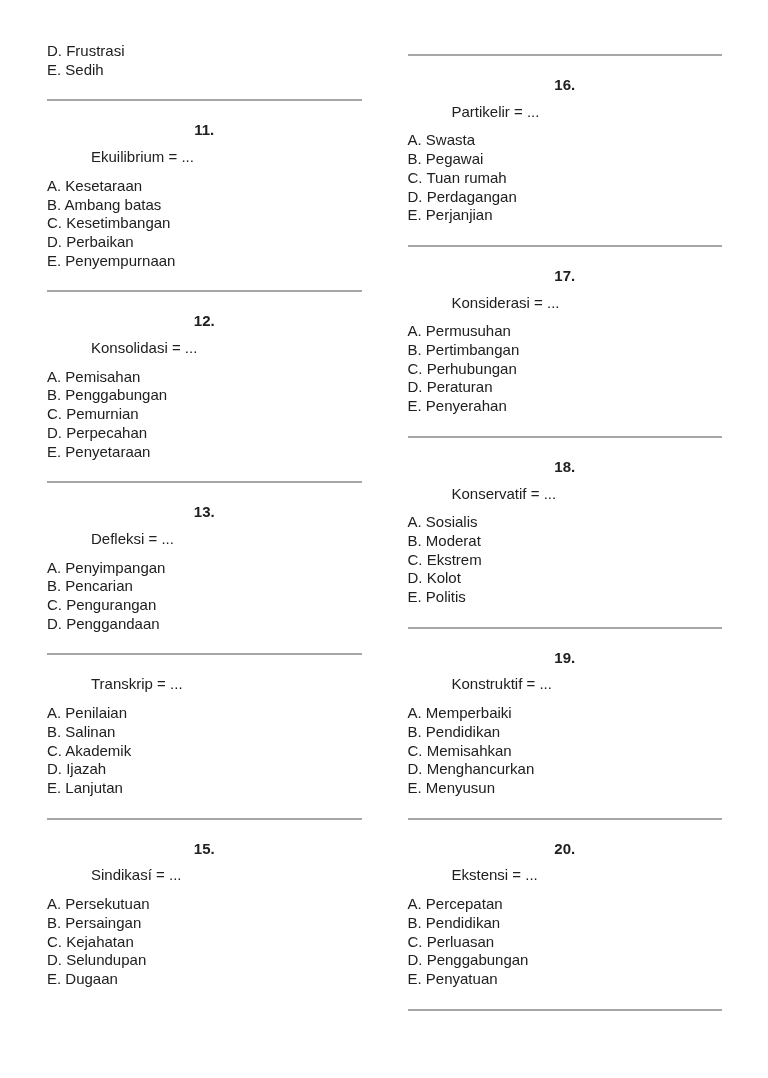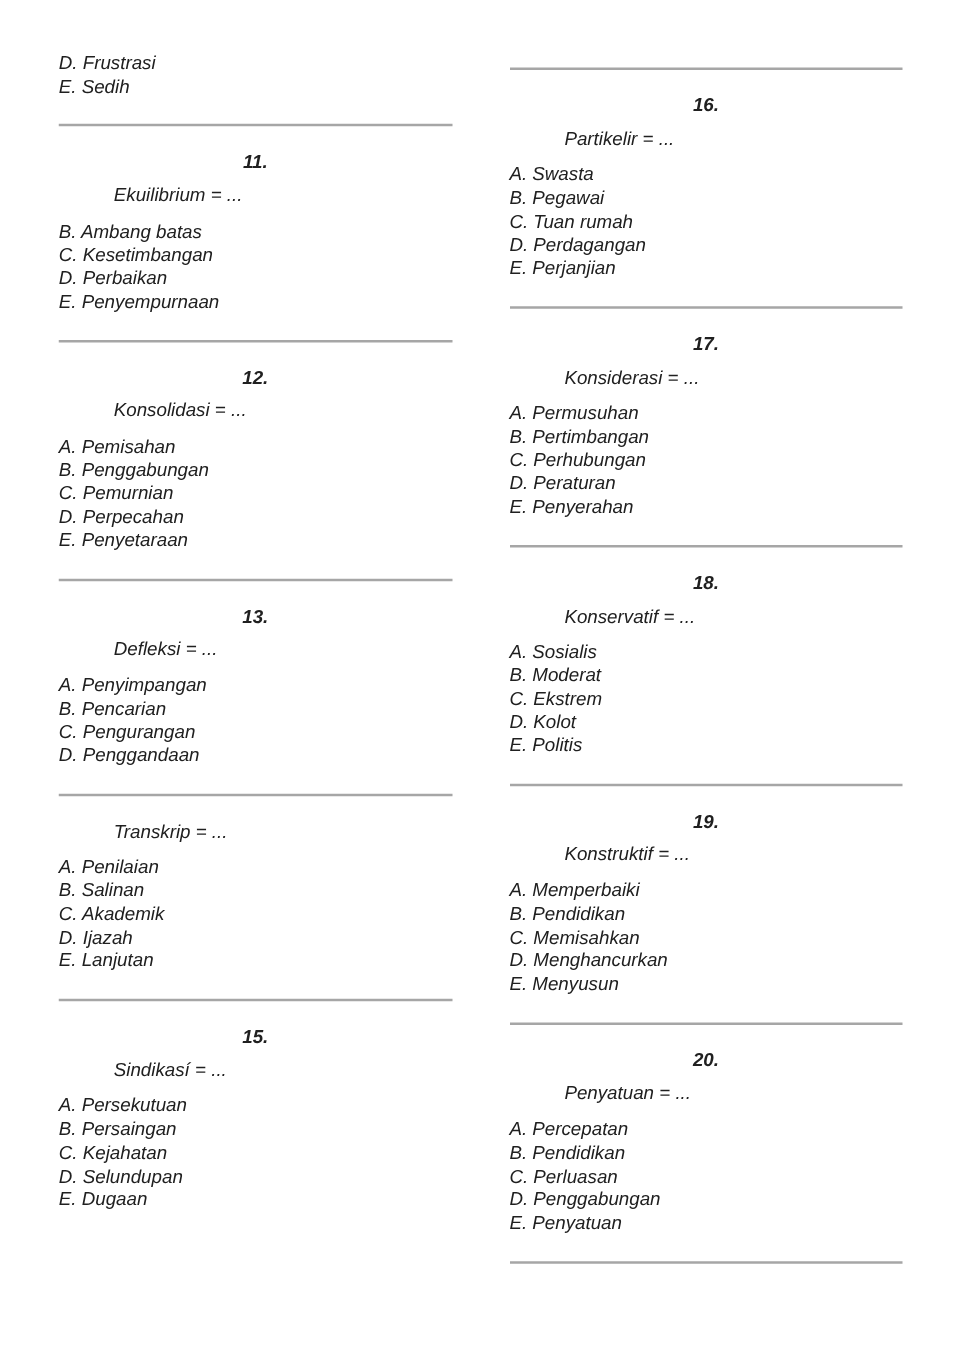--- a/index.html
+++ b/index.html
@@ -18,21 +18,20 @@
     box-sizing: border-box;
     width: 768px;
     height: 1078px;
     padding: 42px 46px 0 47px;
     display: flex;
     gap: 46px;
   }
   .col {
     flex: 1 1 0;
     min-width: 0;
-    font-style: italic;
   }
   .divider {
     border: none;
     border-top: 2px solid #a6a6a6;
     margin: 20px 0;
     height: 0;
   }
   .divider.first-right {
     margin-top: 12px;
   }
@@ -55,20 +54,21 @@
   <div class="col">
 
     <div class="opt">D. Frustrasi</div>
     <div class="opt">E. Sedih</div>
 
     <hr class="divider">
 
     <section>
       <div class="qnum">11.</div>
       <div class="qprompt">Ekuilibrium = ...</div>
+      <div class="opt">A. Kesetaraan</div>
       <div class="opt">B. Ambang batas</div>
       <div class="opt">C. Kesetimbangan</div>
       <div class="opt">D. Perbaikan</div>
       <div class="opt">E. Penyempurnaan</div>
     </section>
 
     <hr class="divider">
 
     <section>
       <div class="qnum">12.</div>
@@ -163,21 +163,21 @@
       <div class="opt">B. Pendidikan</div>
       <div class="opt">C. Memisahkan</div>
       <div class="opt">D. Menghancurkan</div>
       <div class="opt">E. Menyusun</div>
     </section>
 
     <hr class="divider">
 
     <section>
       <div class="qnum">20.</div>
-      <div class="qprompt">Penyatuan = ...</div>
+      <div class="qprompt">Ekstensi = ...</div>
       <div class="opt">A. Percepatan</div>
       <div class="opt">B. Pendidikan</div>
       <div class="opt">C. Perluasan</div>
       <div class="opt">D. Penggabungan</div>
       <div class="opt">E. Penyatuan</div>
     </section>
 
     <hr class="divider">
 
   </div>

